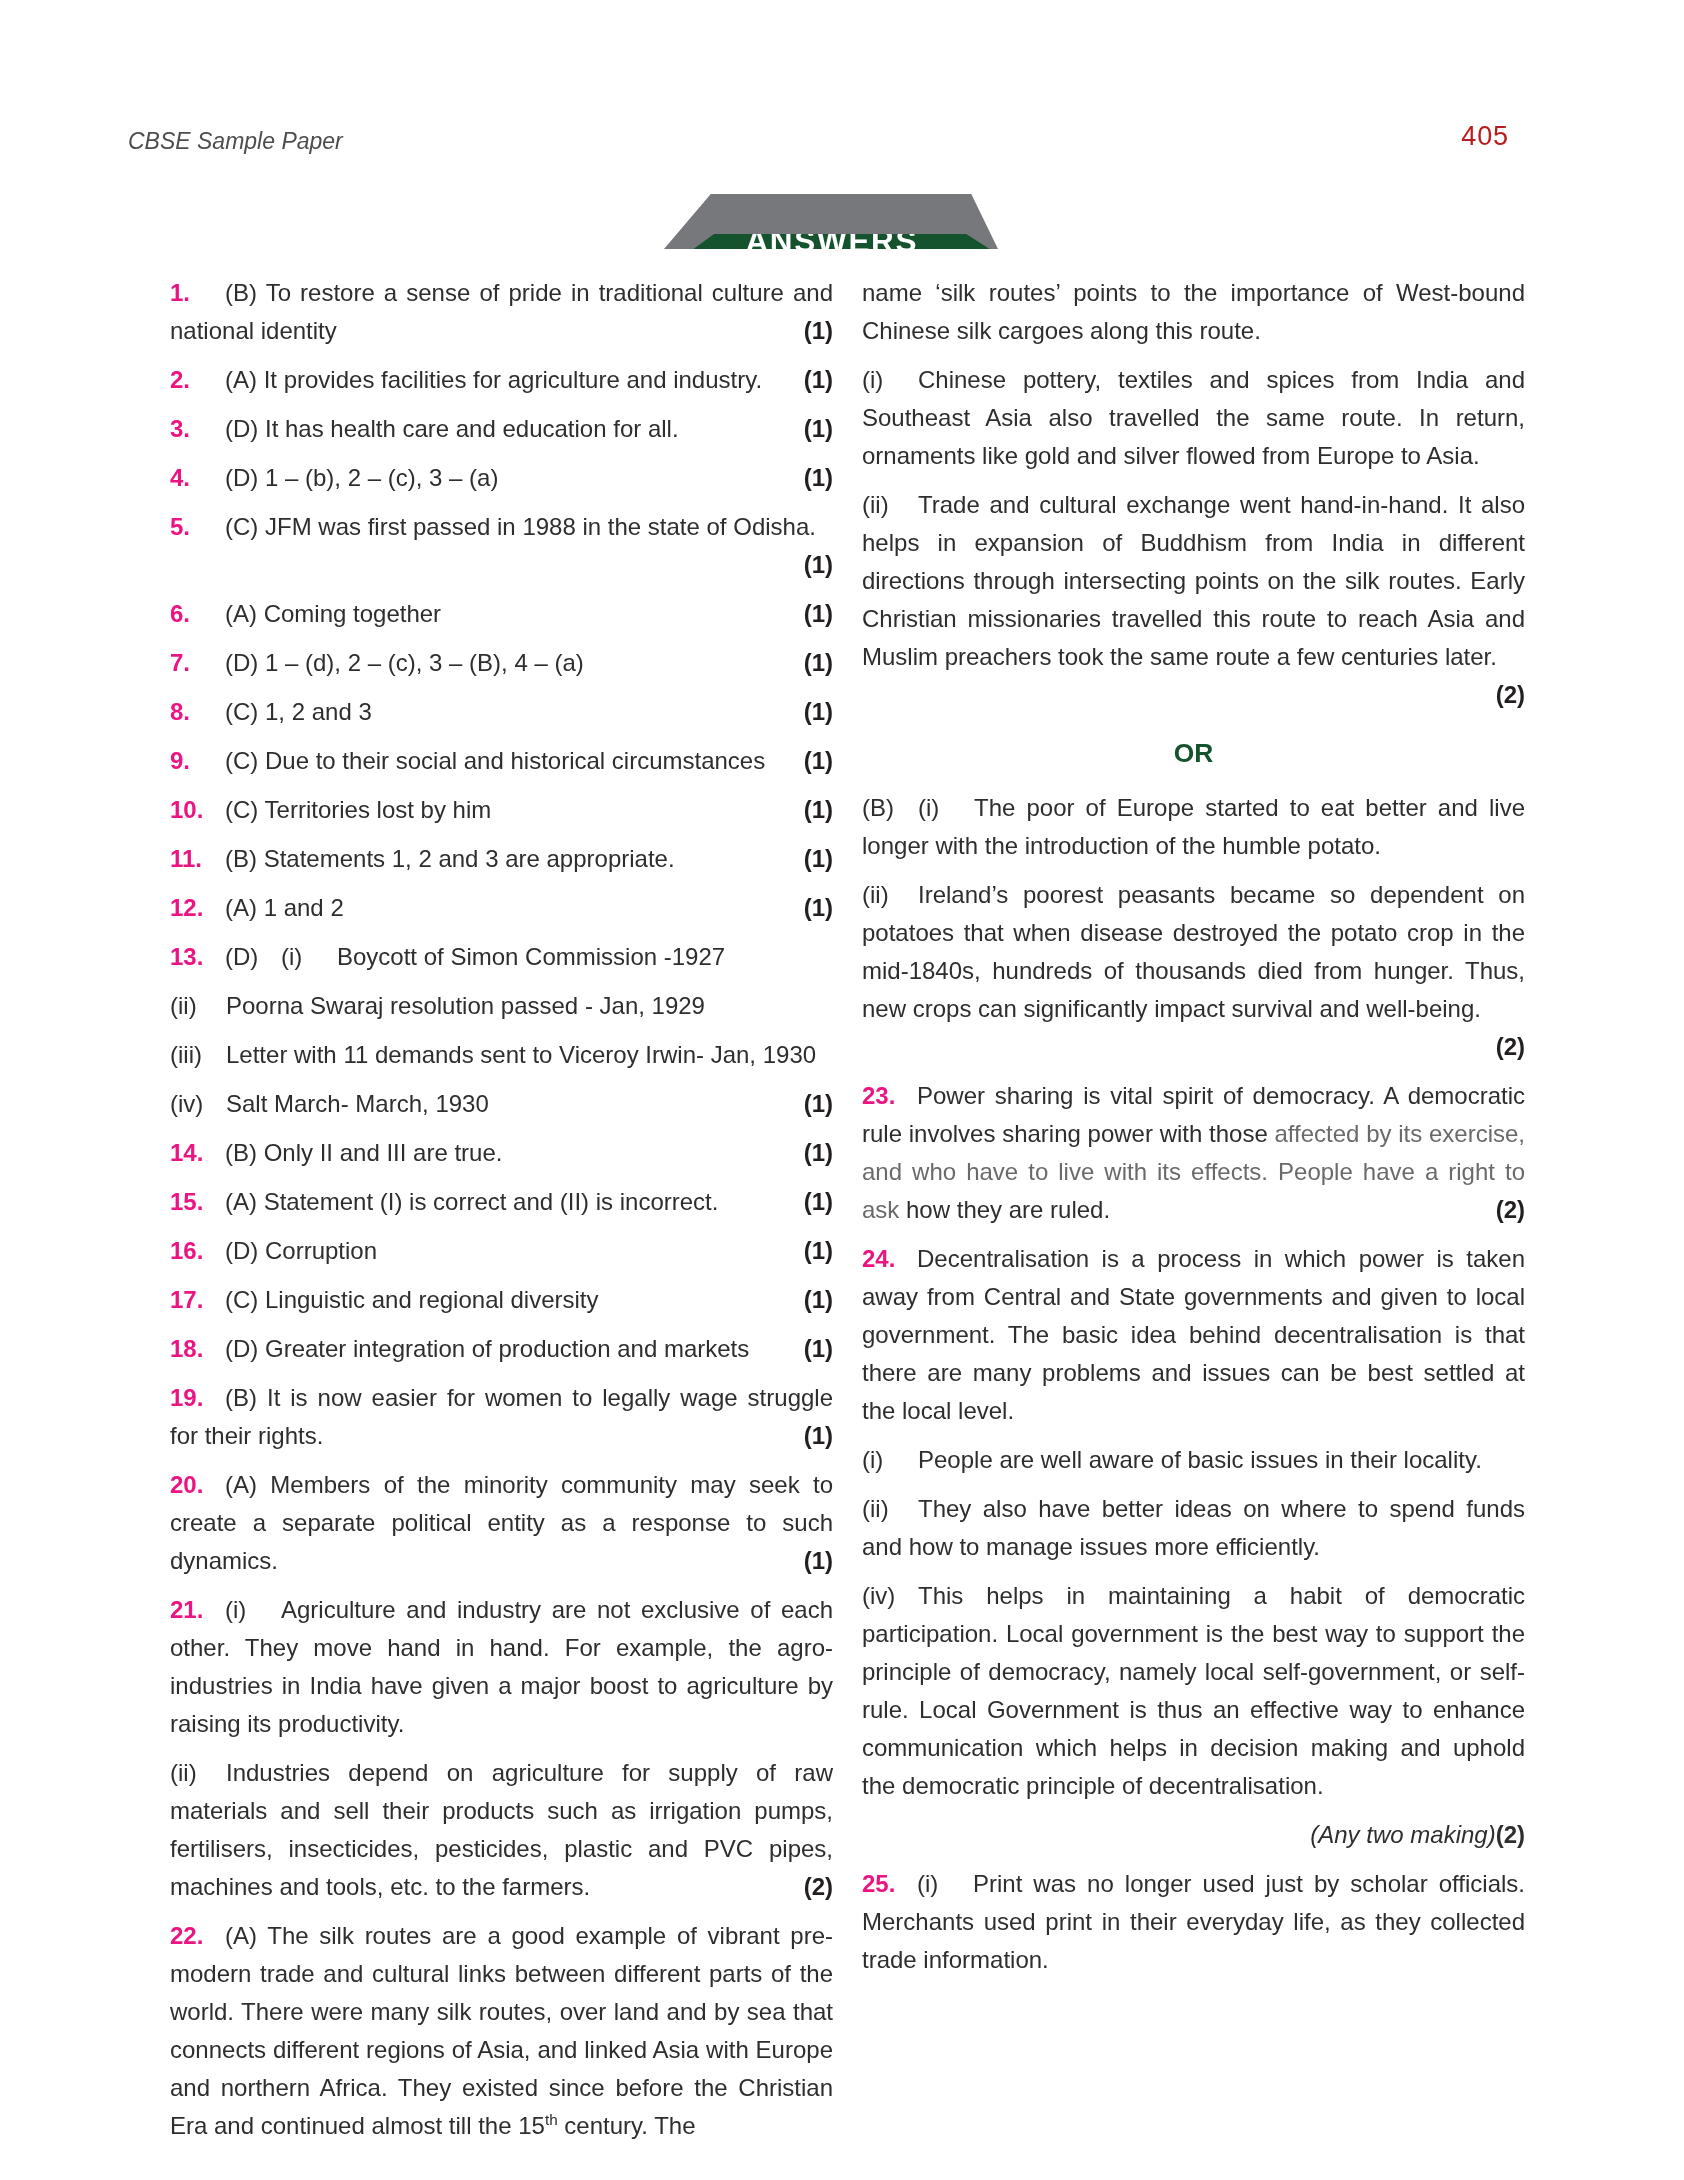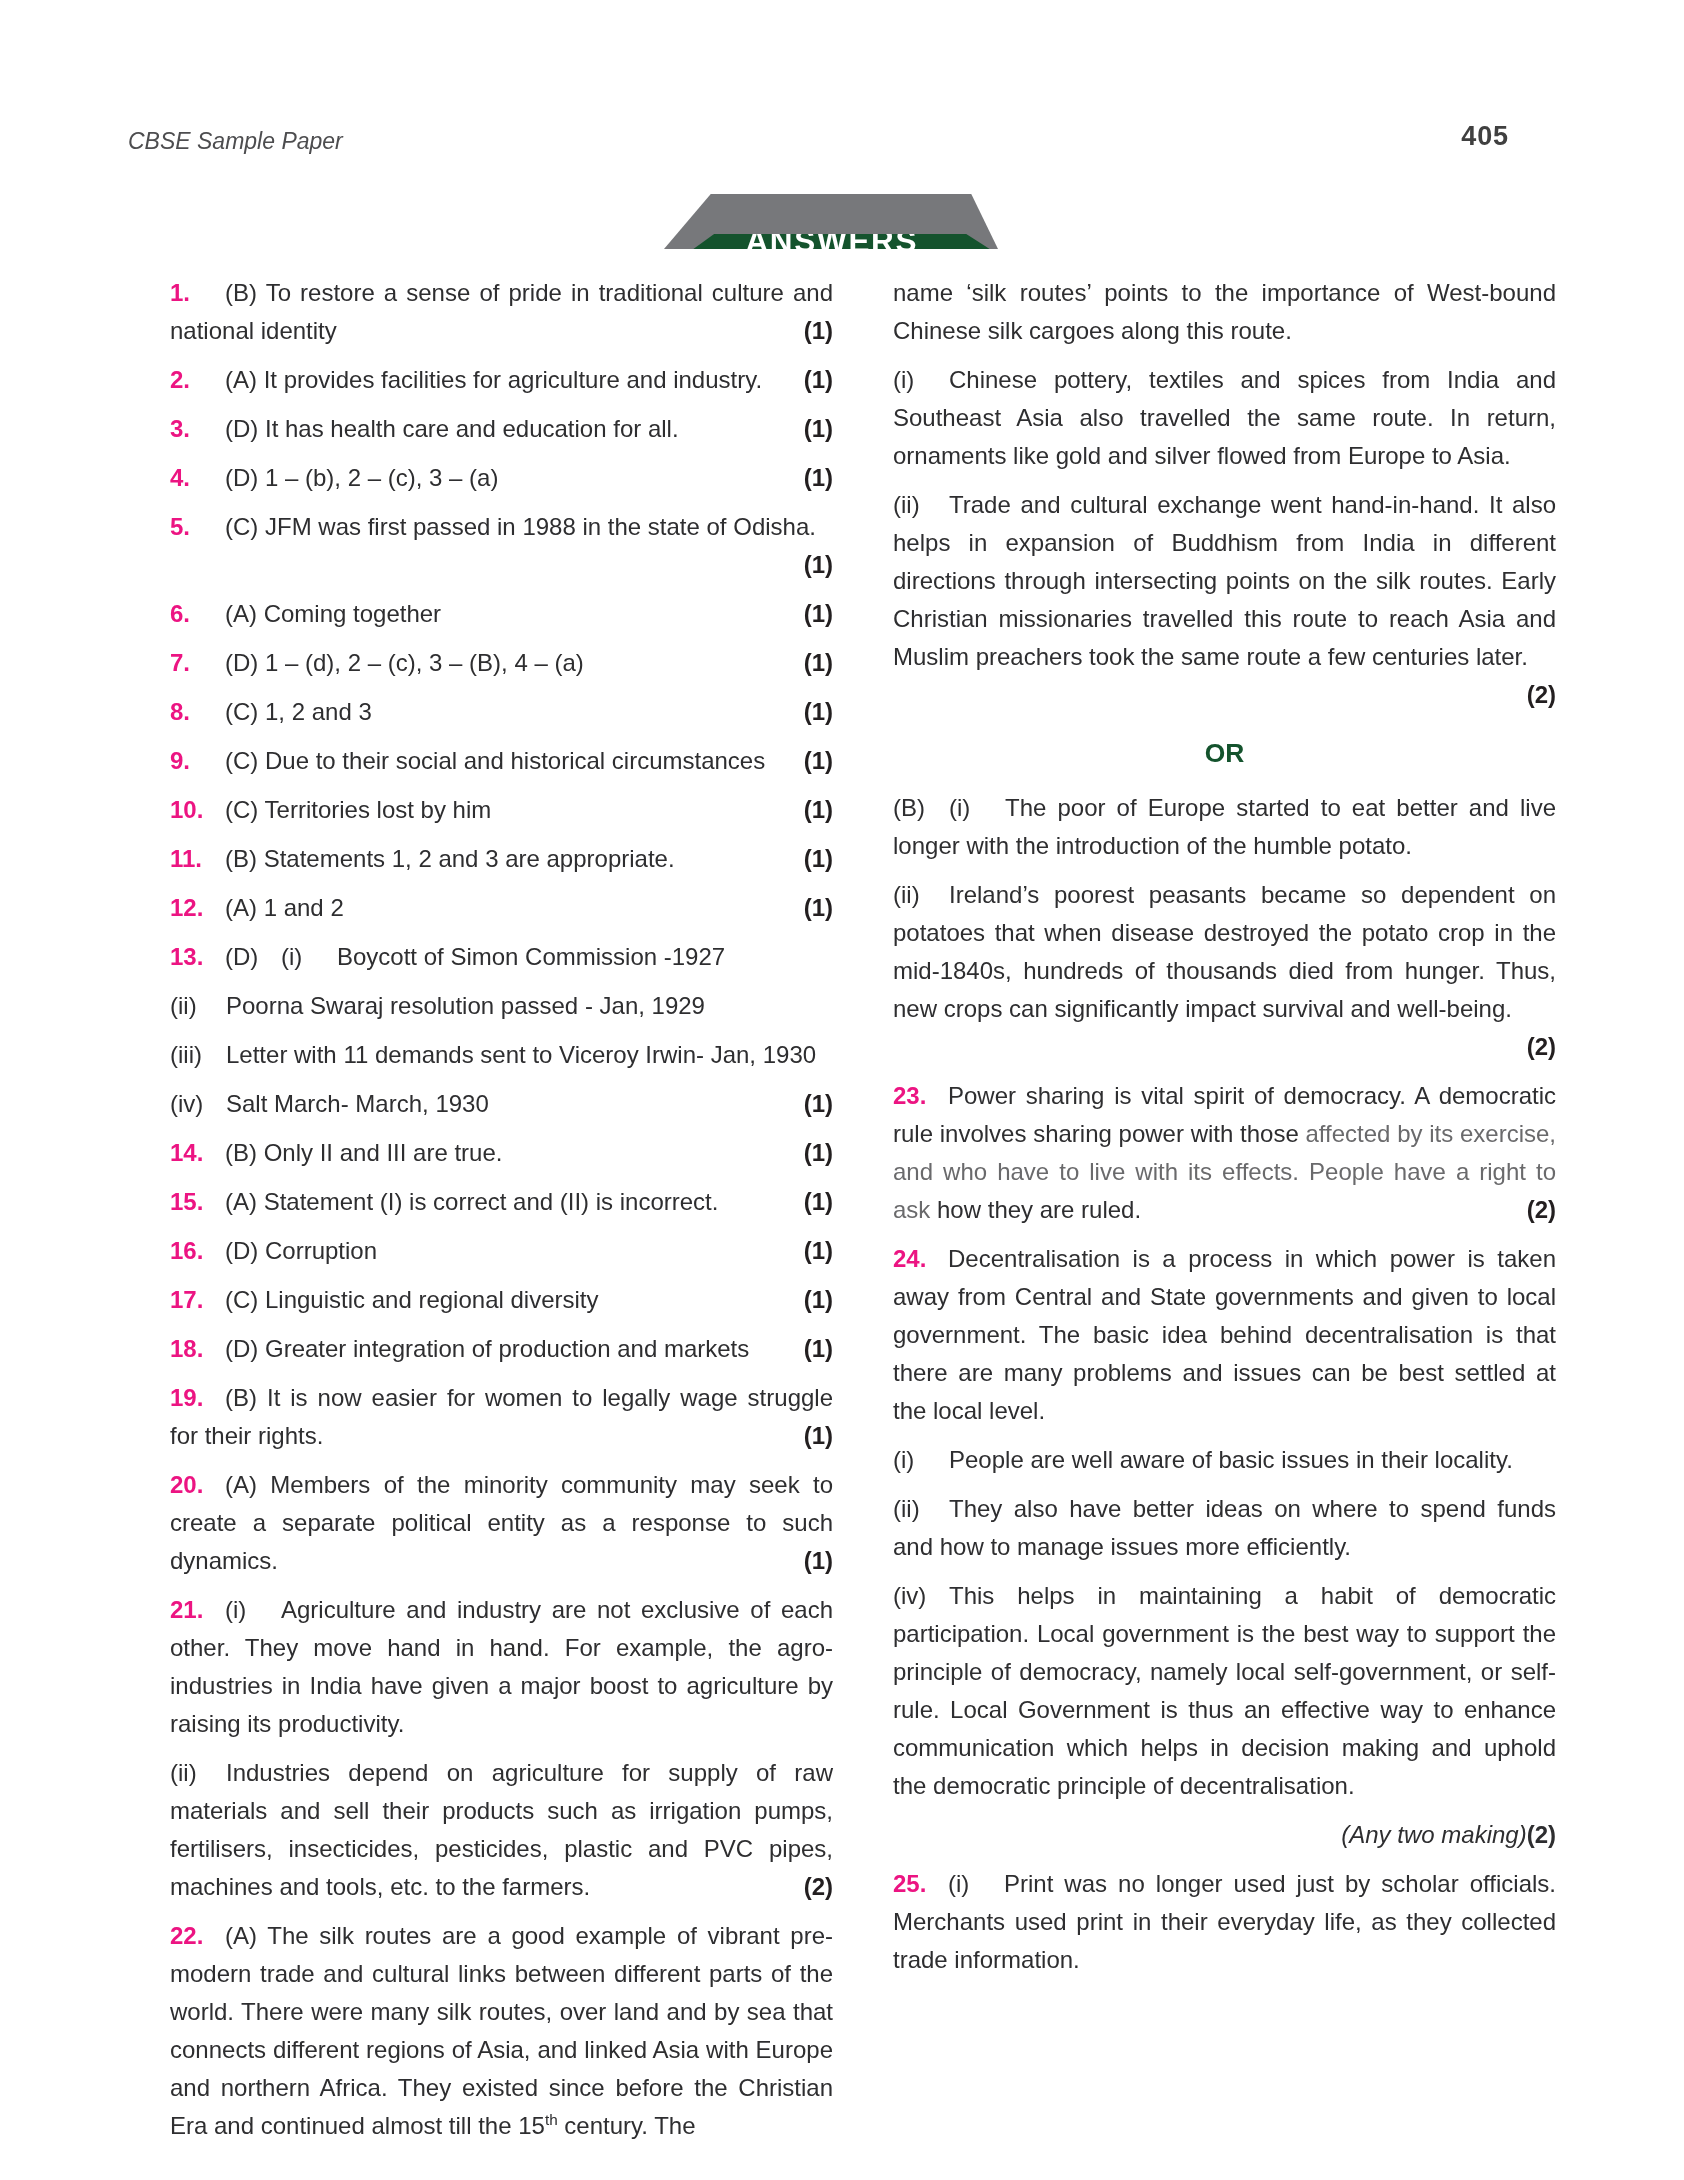--- a/index.html
+++ b/index.html
@@ -6,34 +6,34 @@
   body{
     width:1684px;height:2181px;position:relative;background:#ffffff;
     font-family:"Liberation Sans", sans-serif;color:#2e2e30;overflow:hidden;
   }
   .page{position:absolute;inset:0;}
   
   .running-title{
     position:absolute;left:128px;top:128px;font-size:23px;font-style:italic;color:#4d4d4f;
   }
   .page-num{
-    position:absolute;right:175px;top:121px;font-size:27px;font-weight:bold;color:#404040;letter-spacing:0.9px;
+    position:absolute;right:175px;top:121px;font-size:27px;font-weight:normal;color:#b91c1c;letter-spacing:0.9px;
   }
   
   .banner-wrap{position:absolute;left:664px;top:194px;width:334px;height:55px;}
   .banner-gray{position:absolute;inset:0;background:#77787b;
     clip-path:polygon(14% 0, 92% 0, 100% 100%, 0 100%);}
   .banner-pink{position:absolute;inset:0;background:#14532d;
     clip-path:polygon(15% 0, 90.5% 0, 97.5% 100%, 8.8% 100%);
     display:flex;align-items:center;justify-content:center;margin-top:40px;}
   .banner-text{color:#ffffff;font-weight:bold;font-size:31.5px;letter-spacing:1.7px;padding-left:1.7px;}
   
   .col{position:absolute;top:274px;width:663px;}
   .col.left{left:170px;}
-  .col.right{left:862px;margin-left:31px;}
+  .col.right{left:862px;}
   .item{position:relative;text-align:justify;font-size:24px;line-height:38px;margin-bottom:11px;color:#2e2e30;}
   .item.mark-newline{padding-bottom:38px;}
   .num{display:inline-block;min-width:55px;font-weight:bold;color:#ec1482;}
   .sublabel{display:inline-block;min-width:56px;}
   .sublabel2{display:inline-block;min-width:56px;}
   .mark{position:absolute;right:0;bottom:0;font-weight:bold;color:#231f20;}
   .item.heading{text-align:center;color:#14532d;font-weight:bold;font-size:26.4px;margin:20.4px 0 17px;}
   .item.note{text-align:right;}
   .note-italic{font-style:italic;}
   .note-bold{font-weight:bold;}

